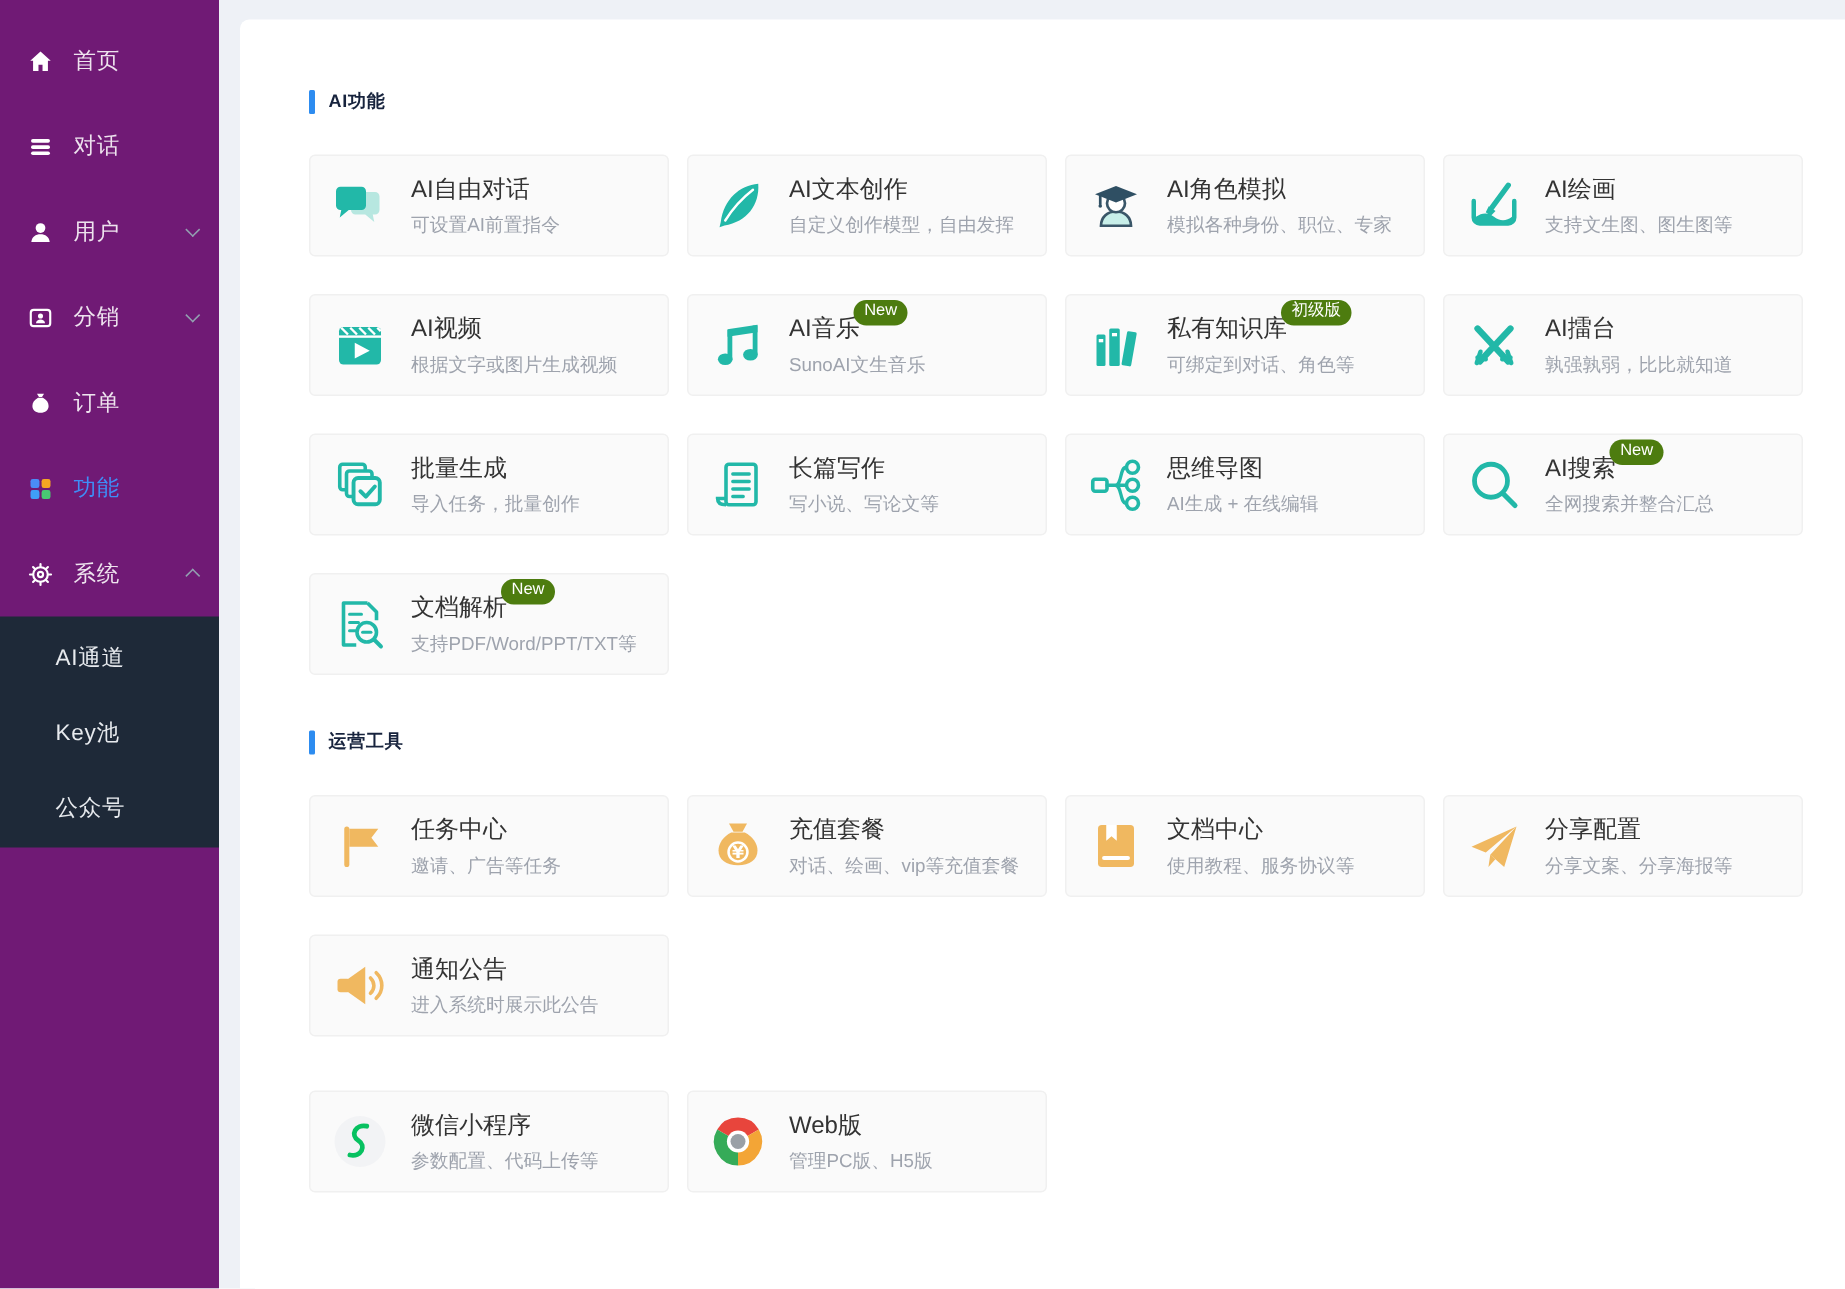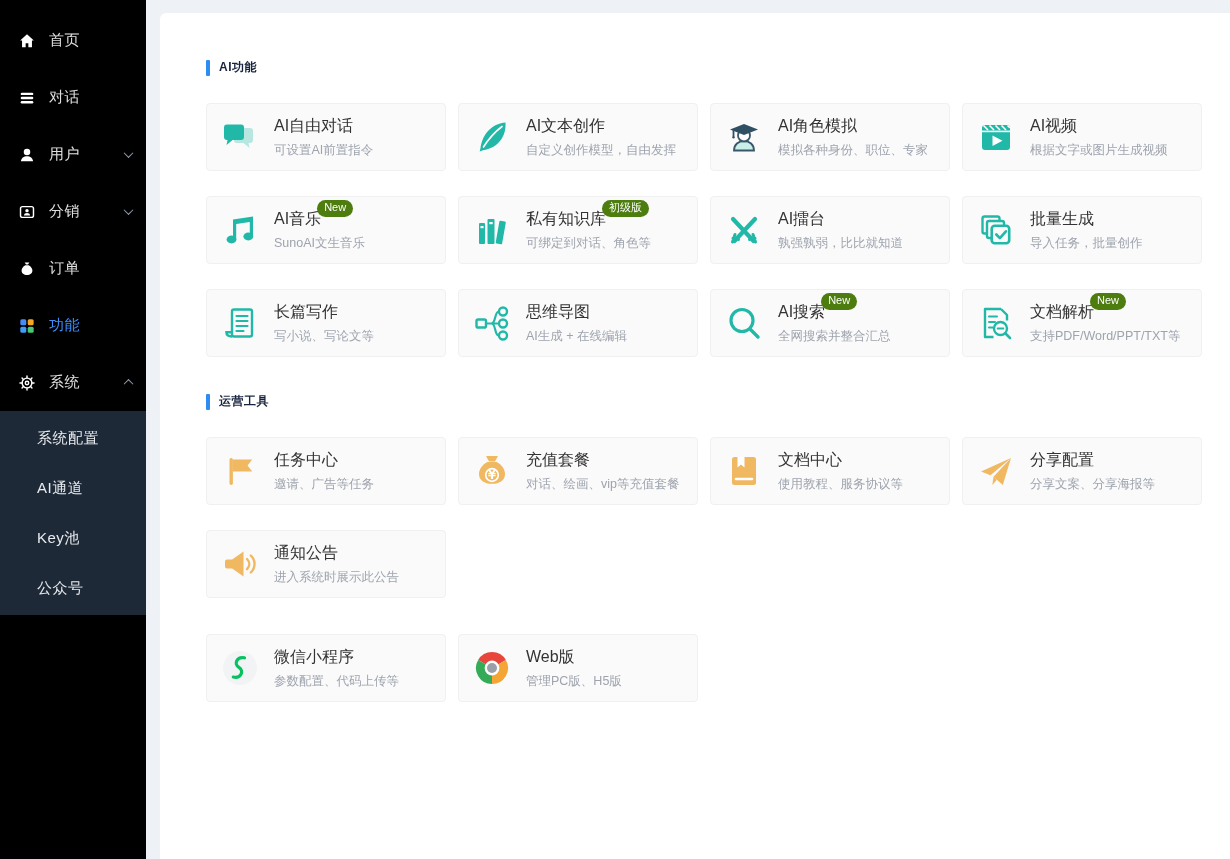--- a/index.html
+++ b/index.html
@@ -5,21 +5,21 @@
   * { margin:0; padding:0; box-sizing:border-box; }
   html,body { width:1230px; height:859px; overflow:hidden; }
   body {
     font-family:"Liberation Sans","DejaVu Sans",sans-serif;
     background:#eef1f6;
     display:flex;
   }
   
   .sidebar {
     width:146px; min-width:146px; height:859px;
-    background:#000000;
+    background:#701a75;
     display:flex; flex-direction:column;
     padding-top:12px;
   }
   .nav-item {
     height:57px; display:flex; align-items:center;
     padding:0 14px 0 18px; cursor:pointer;
     color:rgba(255,255,255,.88); font-size:15px;
   }
   .nav-item .nicon { width:18px; height:18px; display:inline-flex; margin-right:13px; flex:none; }
   .nav-item .nlabel { flex:1; letter-spacing:.5px; }
@@ -139,23 +139,20 @@
             <circle cx="10" cy="10" r="1.9"></circle>
             <path d="M10 2.2v2.1M10 15.7v2.1M2.2 10h2.1M15.7 10h2.1M4.5 4.5l1.5 1.5M14 14l1.5 1.5M15.5 4.5L14 6M6 14l-1.5 1.5"></path>
           </g>
         </svg>
     </span>
     <span class="nlabel">系统</span>
     <span class="chev up"></span>
   </div>
   <div class="submenu">
     <div class="submenu-item">
-        <span>系统配置</span>
-      </div>
-    <div class="submenu-item">
         <span>AI通道</span>
       </div>
     <div class="submenu-item">
         <span>Key池</span>
       </div>
     <div class="submenu-item">
         <span>公众号</span>
       </div>
   </div>
 </aside>
@@ -211,20 +208,36 @@
               </svg>
         </span>
         <div class="ctext">
           <div class="ctitle-row">
                 <span class="ctitle">AI角色模拟</span>
               </div>
           <div class="csub">模拟各种身份、职位、专家</div>
         </div>
       </div>
 
+      <div class="card">
+        <span class="cicon">
+          <svg viewBox="0 0 40 40" width="40" height="40">
+                <path d="M6.5 17v11a4 4 0 0 0 4 4h19a4 4 0 0 0 4-4V17" stroke="#22b8a8" stroke-width="3" fill="none" stroke-linecap="round"></path>
+                <path d="M8 27.5c4-3 8.5-3 12 0s8.5 3 12 0V31H8z" fill="#22b8a8"></path>
+                <path d="M29.5 6.5 18.5 21.5" stroke="#22b8a8" stroke-width="3.6" stroke-linecap="round"></path>
+                <path d="M16.5 20.5l4.5 3.2-3.2 3.3-3.3-2.5z" fill="#22b8a8"></path>
+              </svg>
+        </span>
+        <div class="ctext">
+          <div class="ctitle-row">
+                <span class="ctitle">AI绘画</span>
+              </div>
+          <div class="csub">支持文生图、图生图等</div>
+        </div>
+      </div>
 
       <div class="card">
         <span class="cicon">
           <svg viewBox="0 0 40 40" width="40" height="40">
                 <rect x="6" y="8" width="28" height="25" rx="3" fill="#22b8a8"></rect>
                 <path d="M7.5 8.5l4.5 4.5M13.5 8.5l4.5 4.5M19.5 8.5l4.5 4.5M25.5 8.5l4.5 4.5M31.5 8.5l2.3 2.3" stroke="#fff" stroke-width="1.6"></path>
                 <rect x="6" y="13.6" width="28" height="1.6" fill="#fff"></rect>
                 <polygon points="16.5,18.5 26.5,23.8 16.5,29" fill="#fff"></polygon>
               </svg>
         </span>

